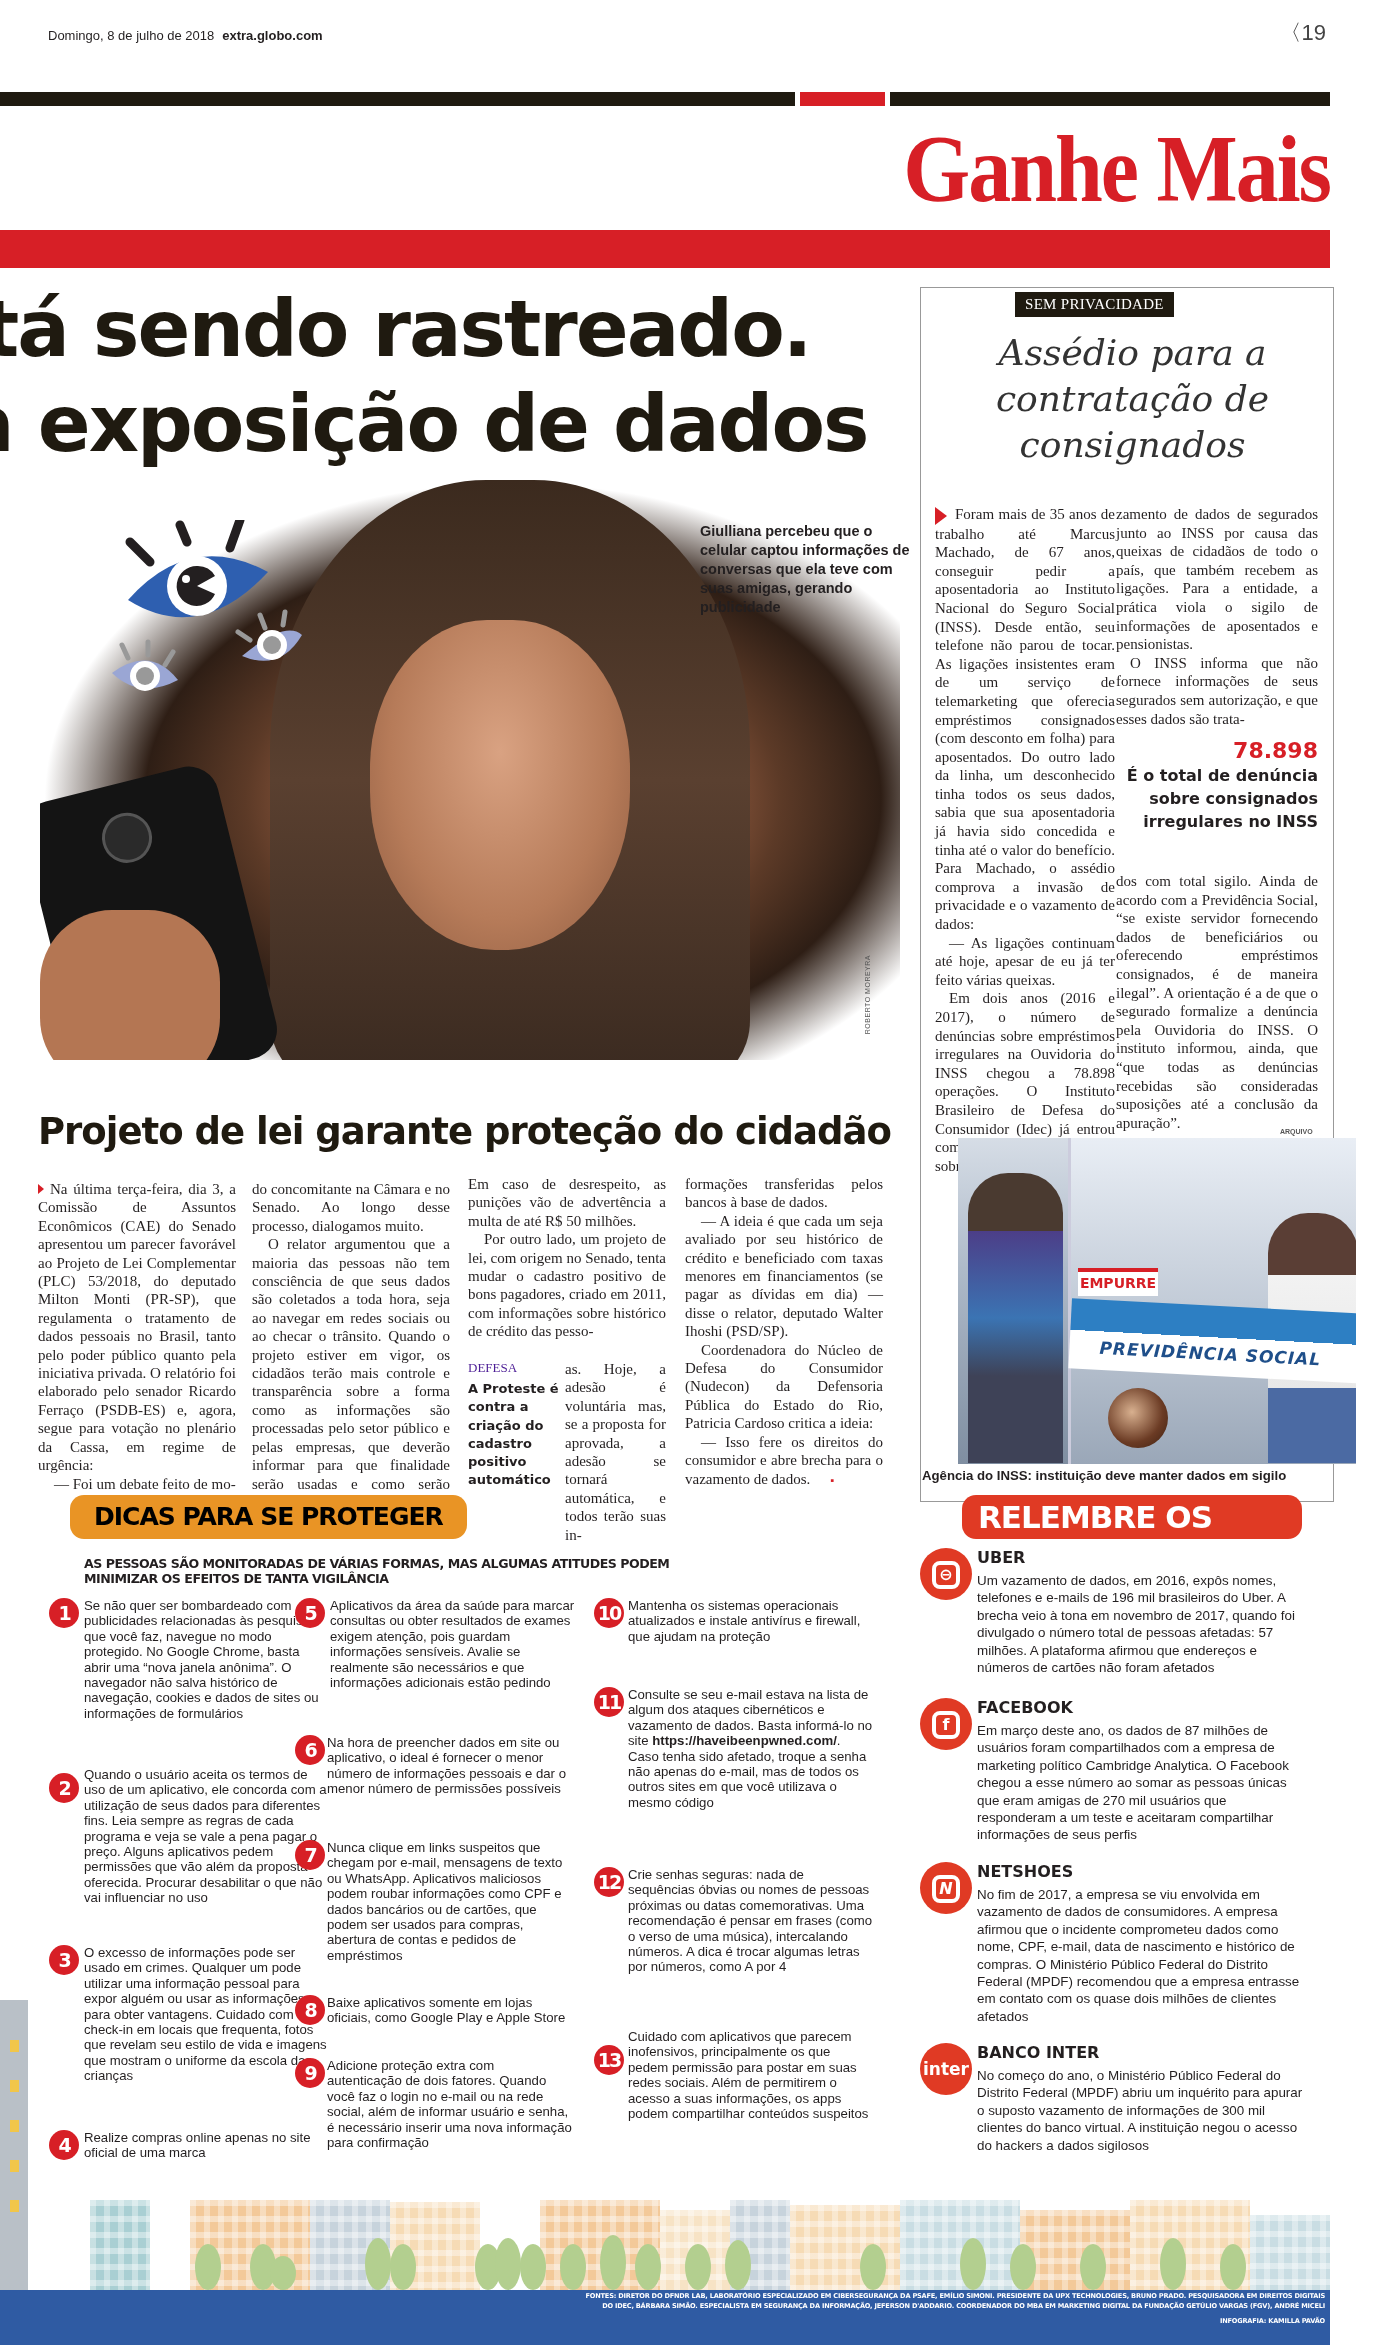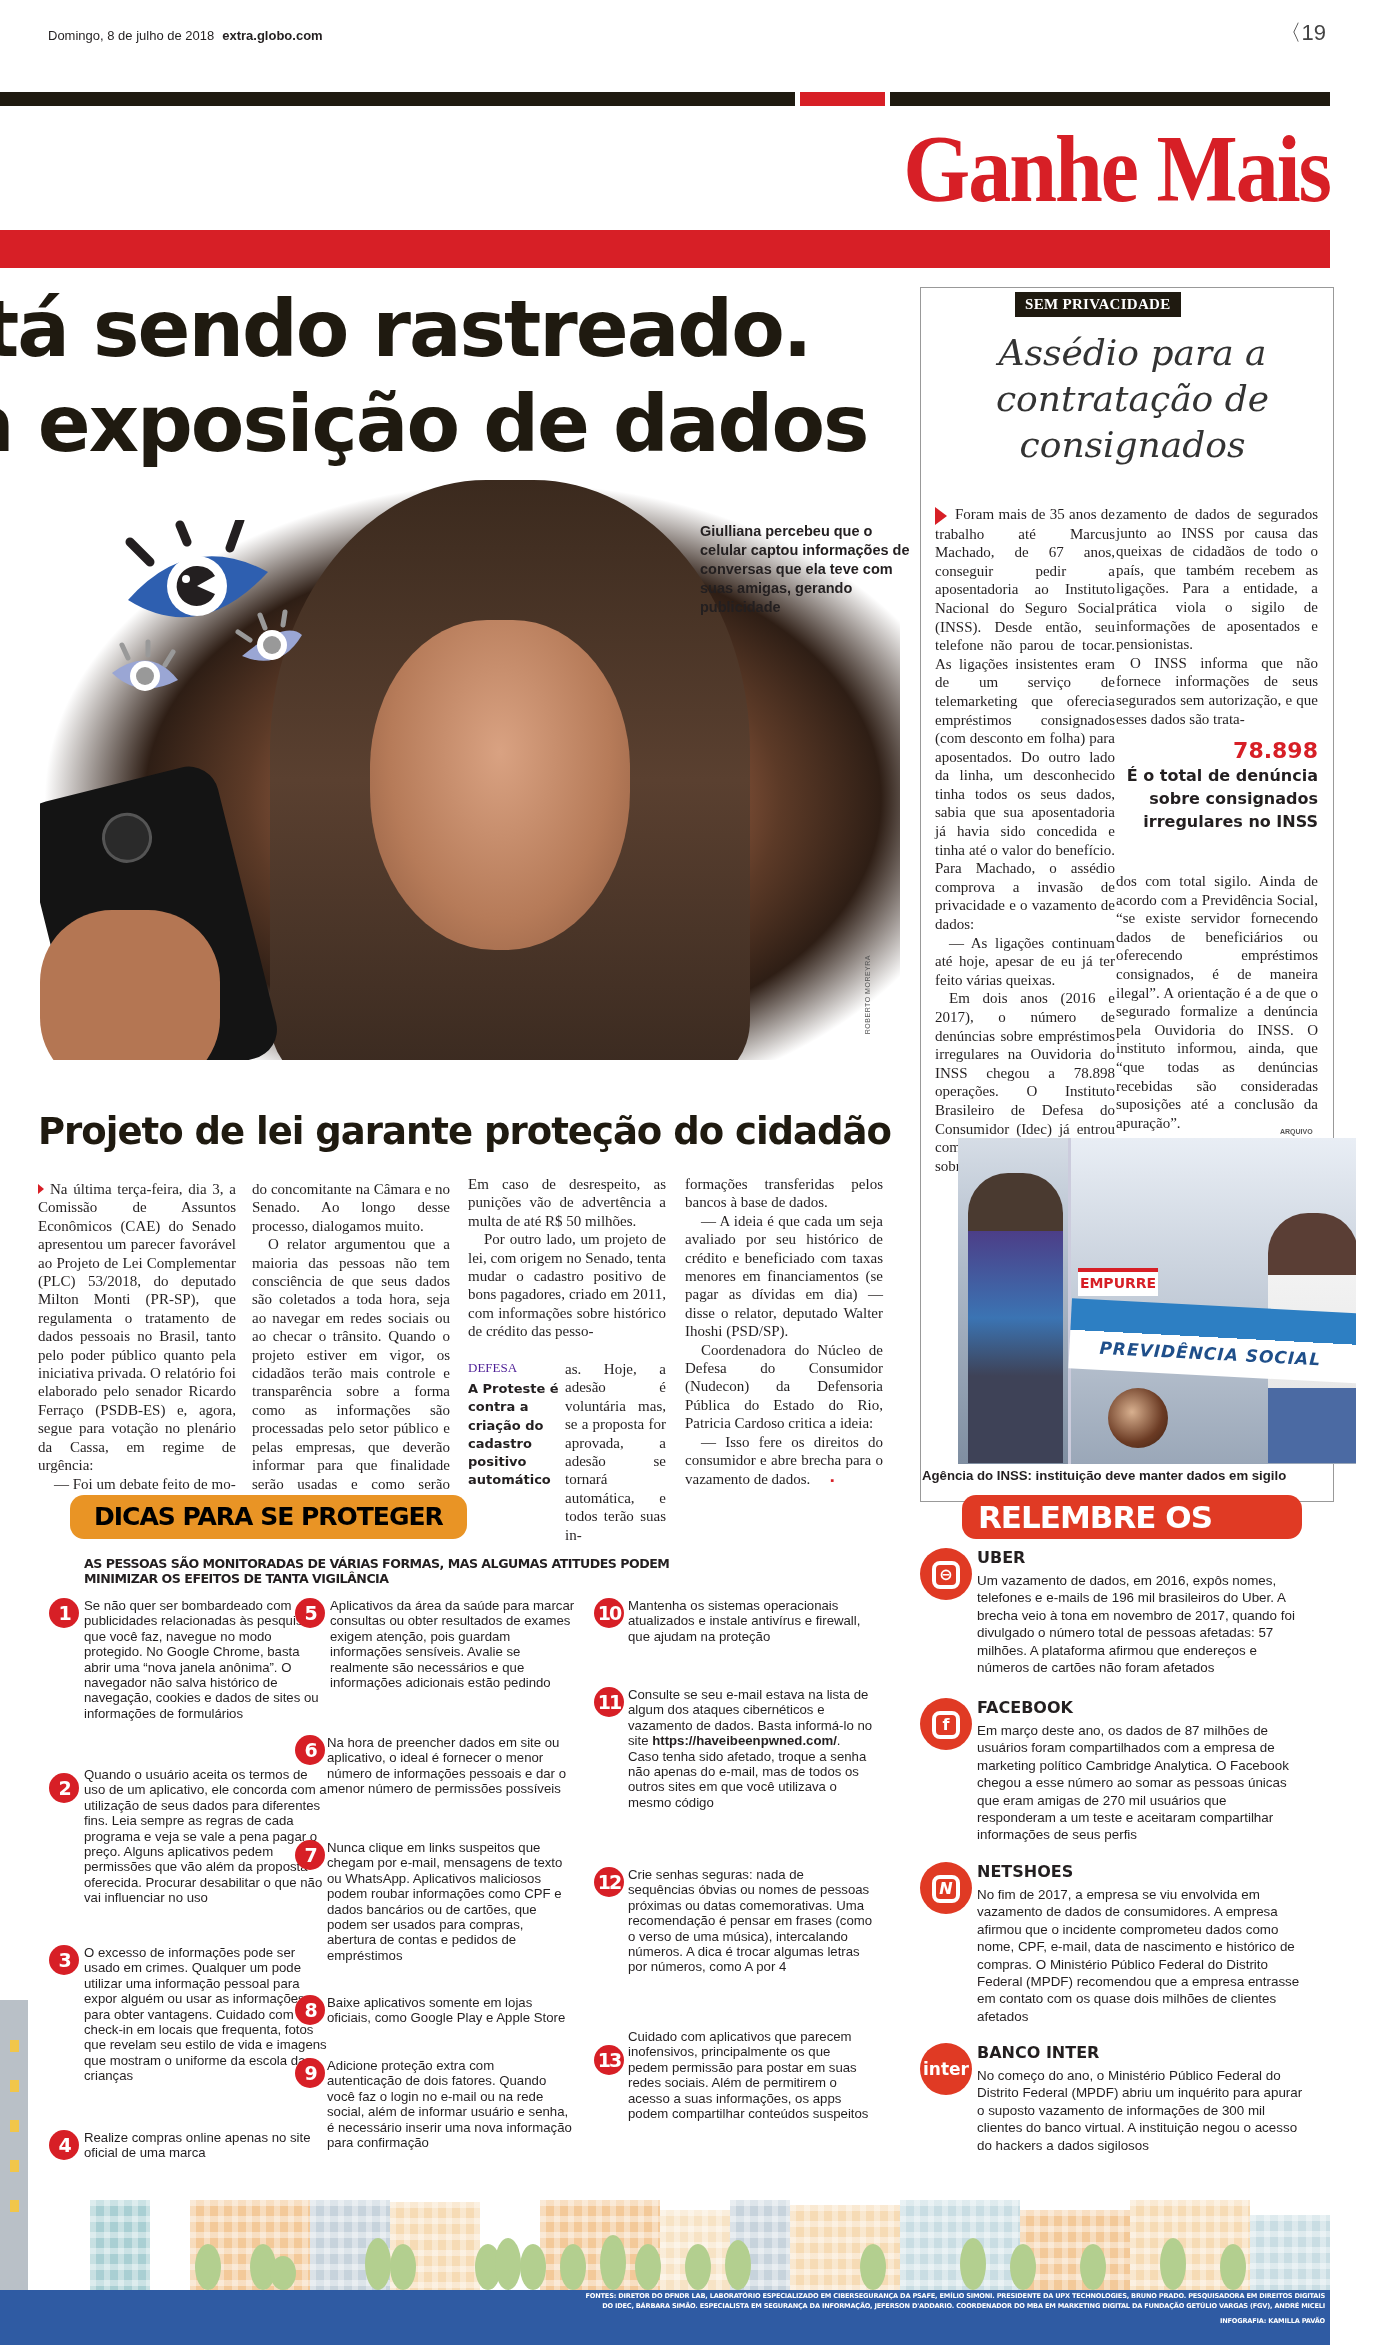--- a/index.html
+++ b/index.html
@@ -22,21 +22,21 @@
 .hair{position:absolute;left:230px;top:0;width:480px;height:600px;border-radius:45% 45% 10% 10%;background:linear-gradient(180deg,#3b2a1e,#5a4030 50%,#3a2a20)}
 .face{position:absolute;left:330px;top:140px;width:260px;height:330px;border-radius:45% 45% 48% 48%;background:radial-gradient(ellipse at 50% 40%,#d9a282,#b67b59 60%,#8d5a3f)}
 .phone{position:absolute;left:10px;top:300px;width:200px;height:300px;border-radius:30px;background:#141414;transform:rotate(-14deg)}
 .phone .cam{position:absolute;left:75px;top:30px;width:50px;height:50px;border-radius:50%;background:#2a2a2a;border:3px solid #555}
 .hand{position:absolute;left:0;top:430px;width:180px;height:180px;border-radius:40%;background:#b47653}
 .photo-credit{top:955px;left:864px;font-family:"Liberation Sans",sans-serif;font-size:7px;writing-mode:vertical-rl;transform:rotate(180deg);color:#555;letter-spacing:0.5px}
 .caption-photo{top:522px;left:700px;width:210px;text-align:left;font-family:"Liberation Sans",sans-serif;font-weight:bold;font-size:14.5px;line-height:19px;color:#231f20}
 .eyes{top:520px;left:80px;width:300px;height:200px}
 
 .sidebar{top:287px;left:920px;width:414px;height:1215px;border:1.5px solid #999;background:#fff}
-.kicker{top:292px;left:1015px;background:#1f1a10;color:#fff;font-family:"Liberation Serif",serif;font-weight:bold;font-size:15px;padding:4px 10px;letter-spacing:0.3px}
+.kicker{top:292px;left:1015px;background:#1f1a10;color:#fff;font-family:"Liberation Serif",serif;font-weight:normal;font-size:15px;padding:4px 10px;letter-spacing:0.3px}
 .side-title{top:330px;left:935px;width:395px;text-align:center;font-family:"DejaVu Serif",serif;font-style:italic;font-size:36px;line-height:46px;color:#333;font-weight:normal}
 .side-col{font-family:"Liberation Serif",serif;font-size:15px;line-height:18.6px;text-align:justify;color:#231f20}
 .side-col p{text-indent:14px}
 .side-col p.first{text-indent:0}
 .side-col1{top:505px;left:920px;width:180px}
 .side-col2{top:505px;left:1116px;width:202px}
 .side-col3{top:872px;left:1116px;width:202px}
 .dropcap{display:inline-block;width:0;height:0;border-top:9px solid transparent;border-bottom:9px solid transparent;border-left:12px solid #d71f26;margin-right:8px;vertical-align:middle}
 .stat-num{top:738px;left:1110px;width:208px;text-align:right;font-family:"DejaVu Sans",sans-serif;font-weight:bold;font-size:22px;color:#d71f26}
 .stat-text{top:764px;left:1110px;width:208px;text-align:right;font-family:"DejaVu Sans",sans-serif;font-weight:bold;font-size:16px;line-height:23px;color:#231f20}

